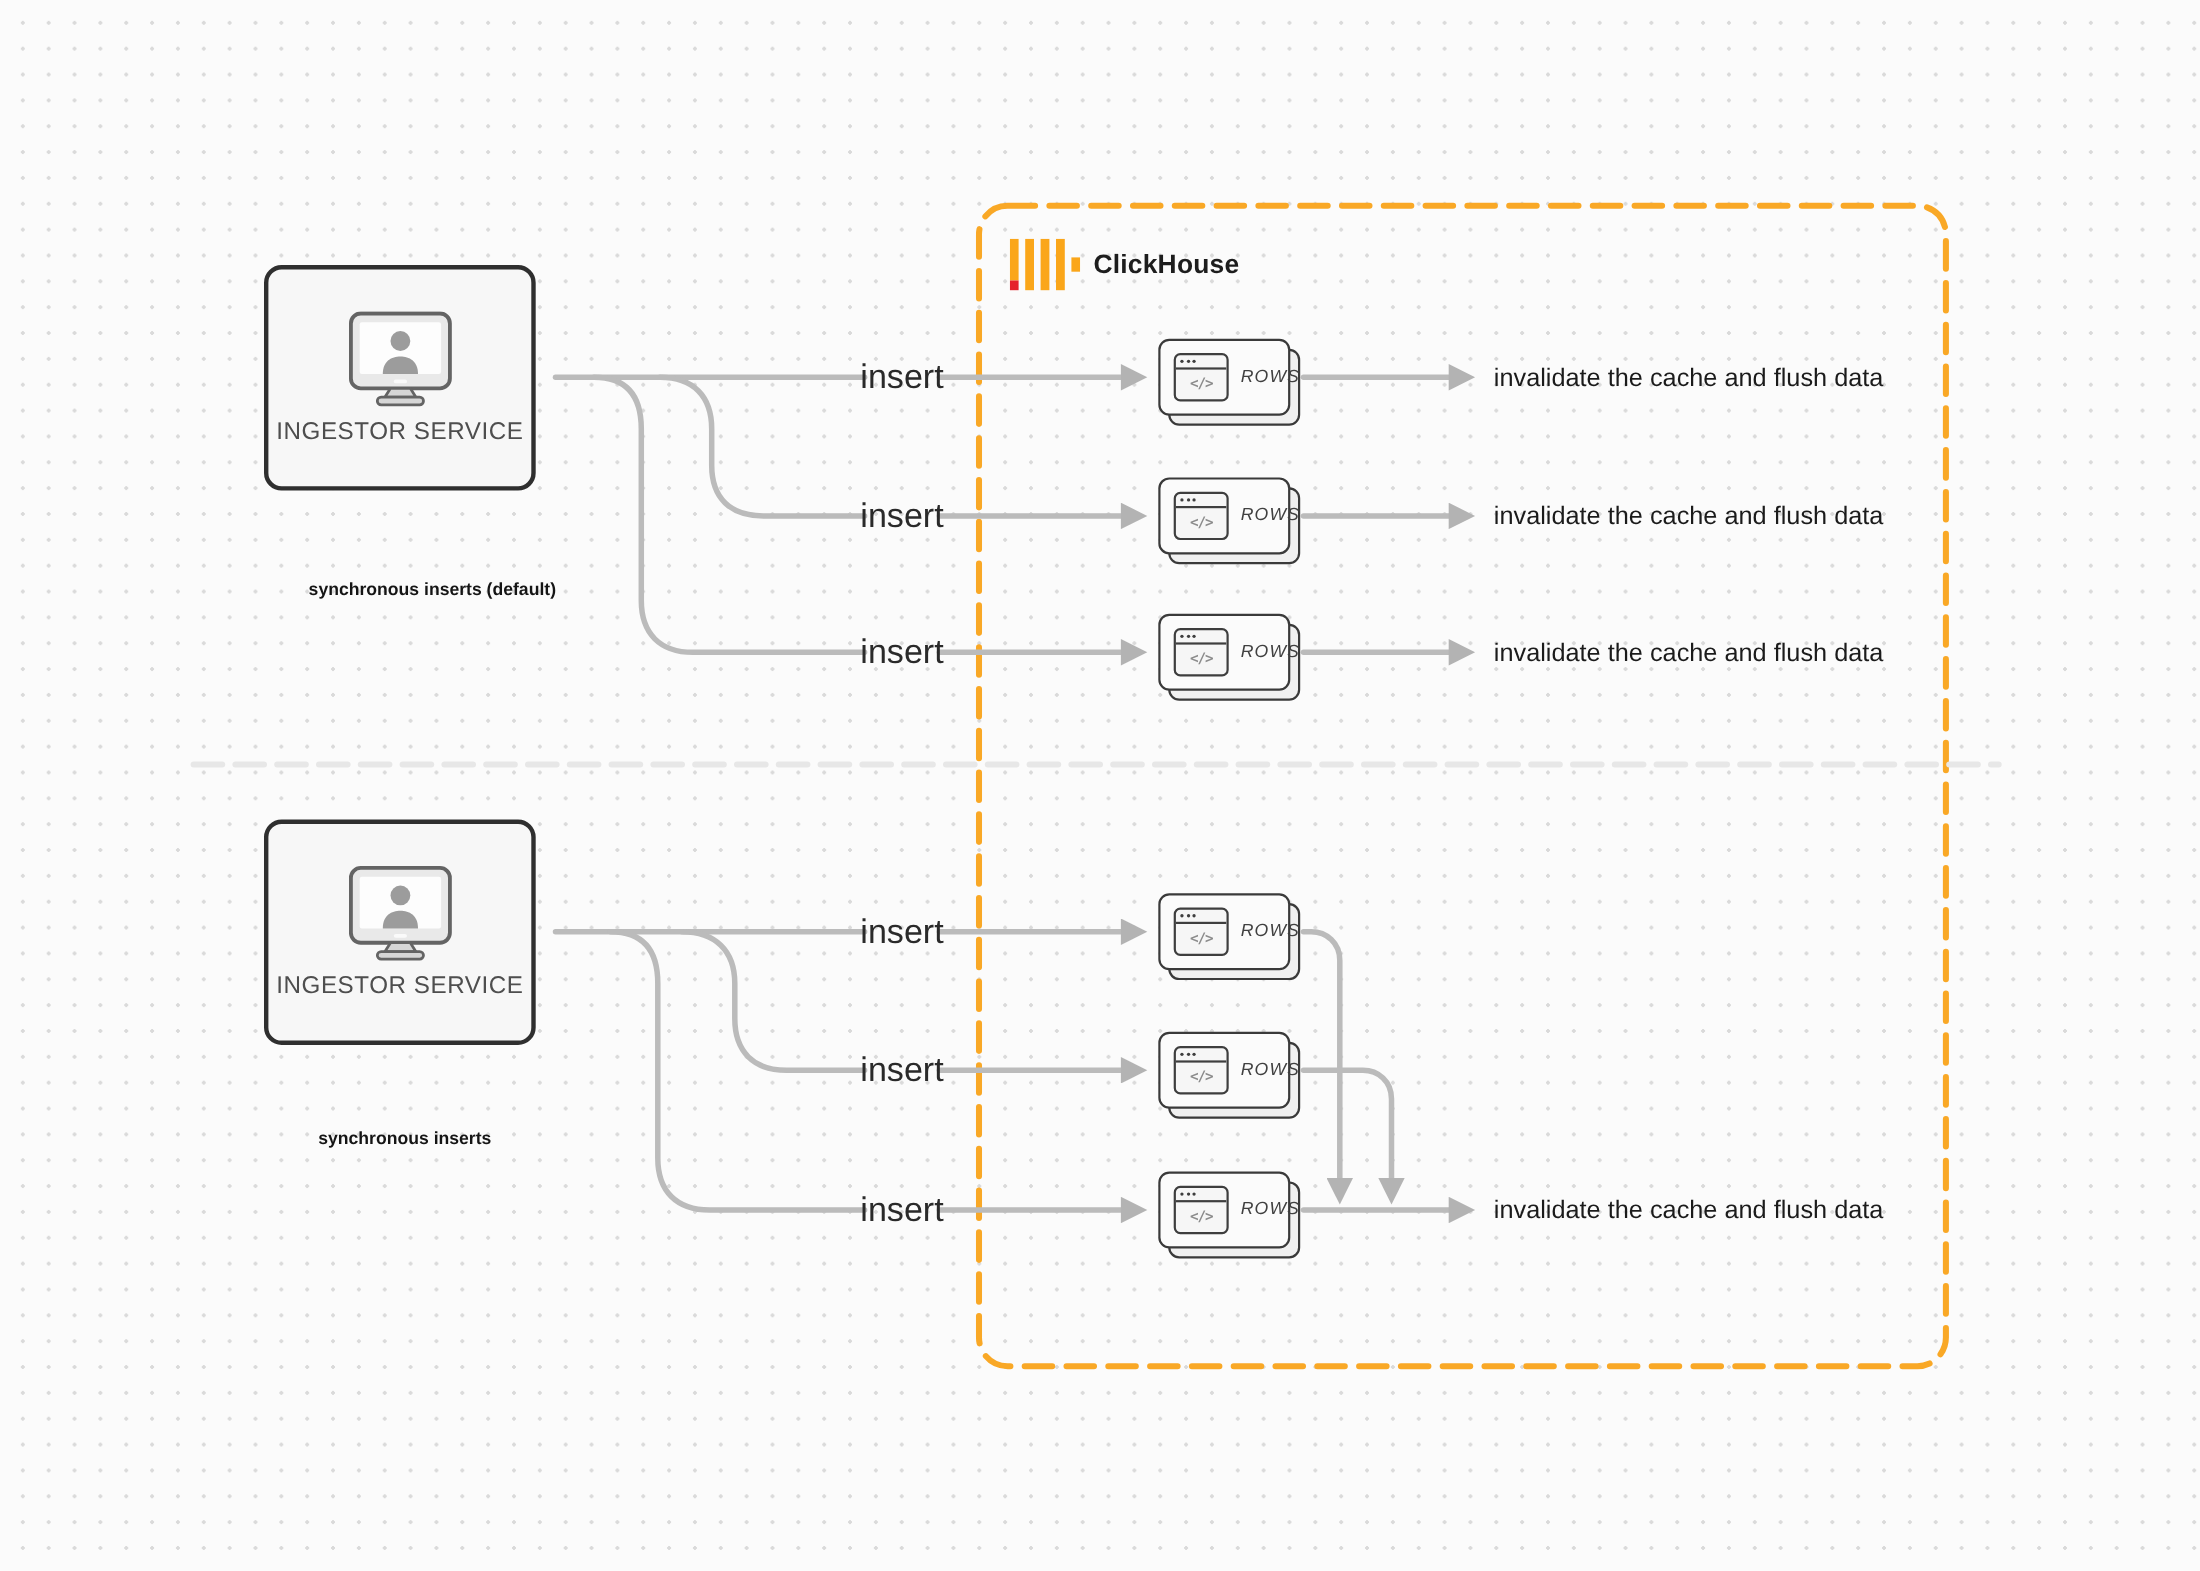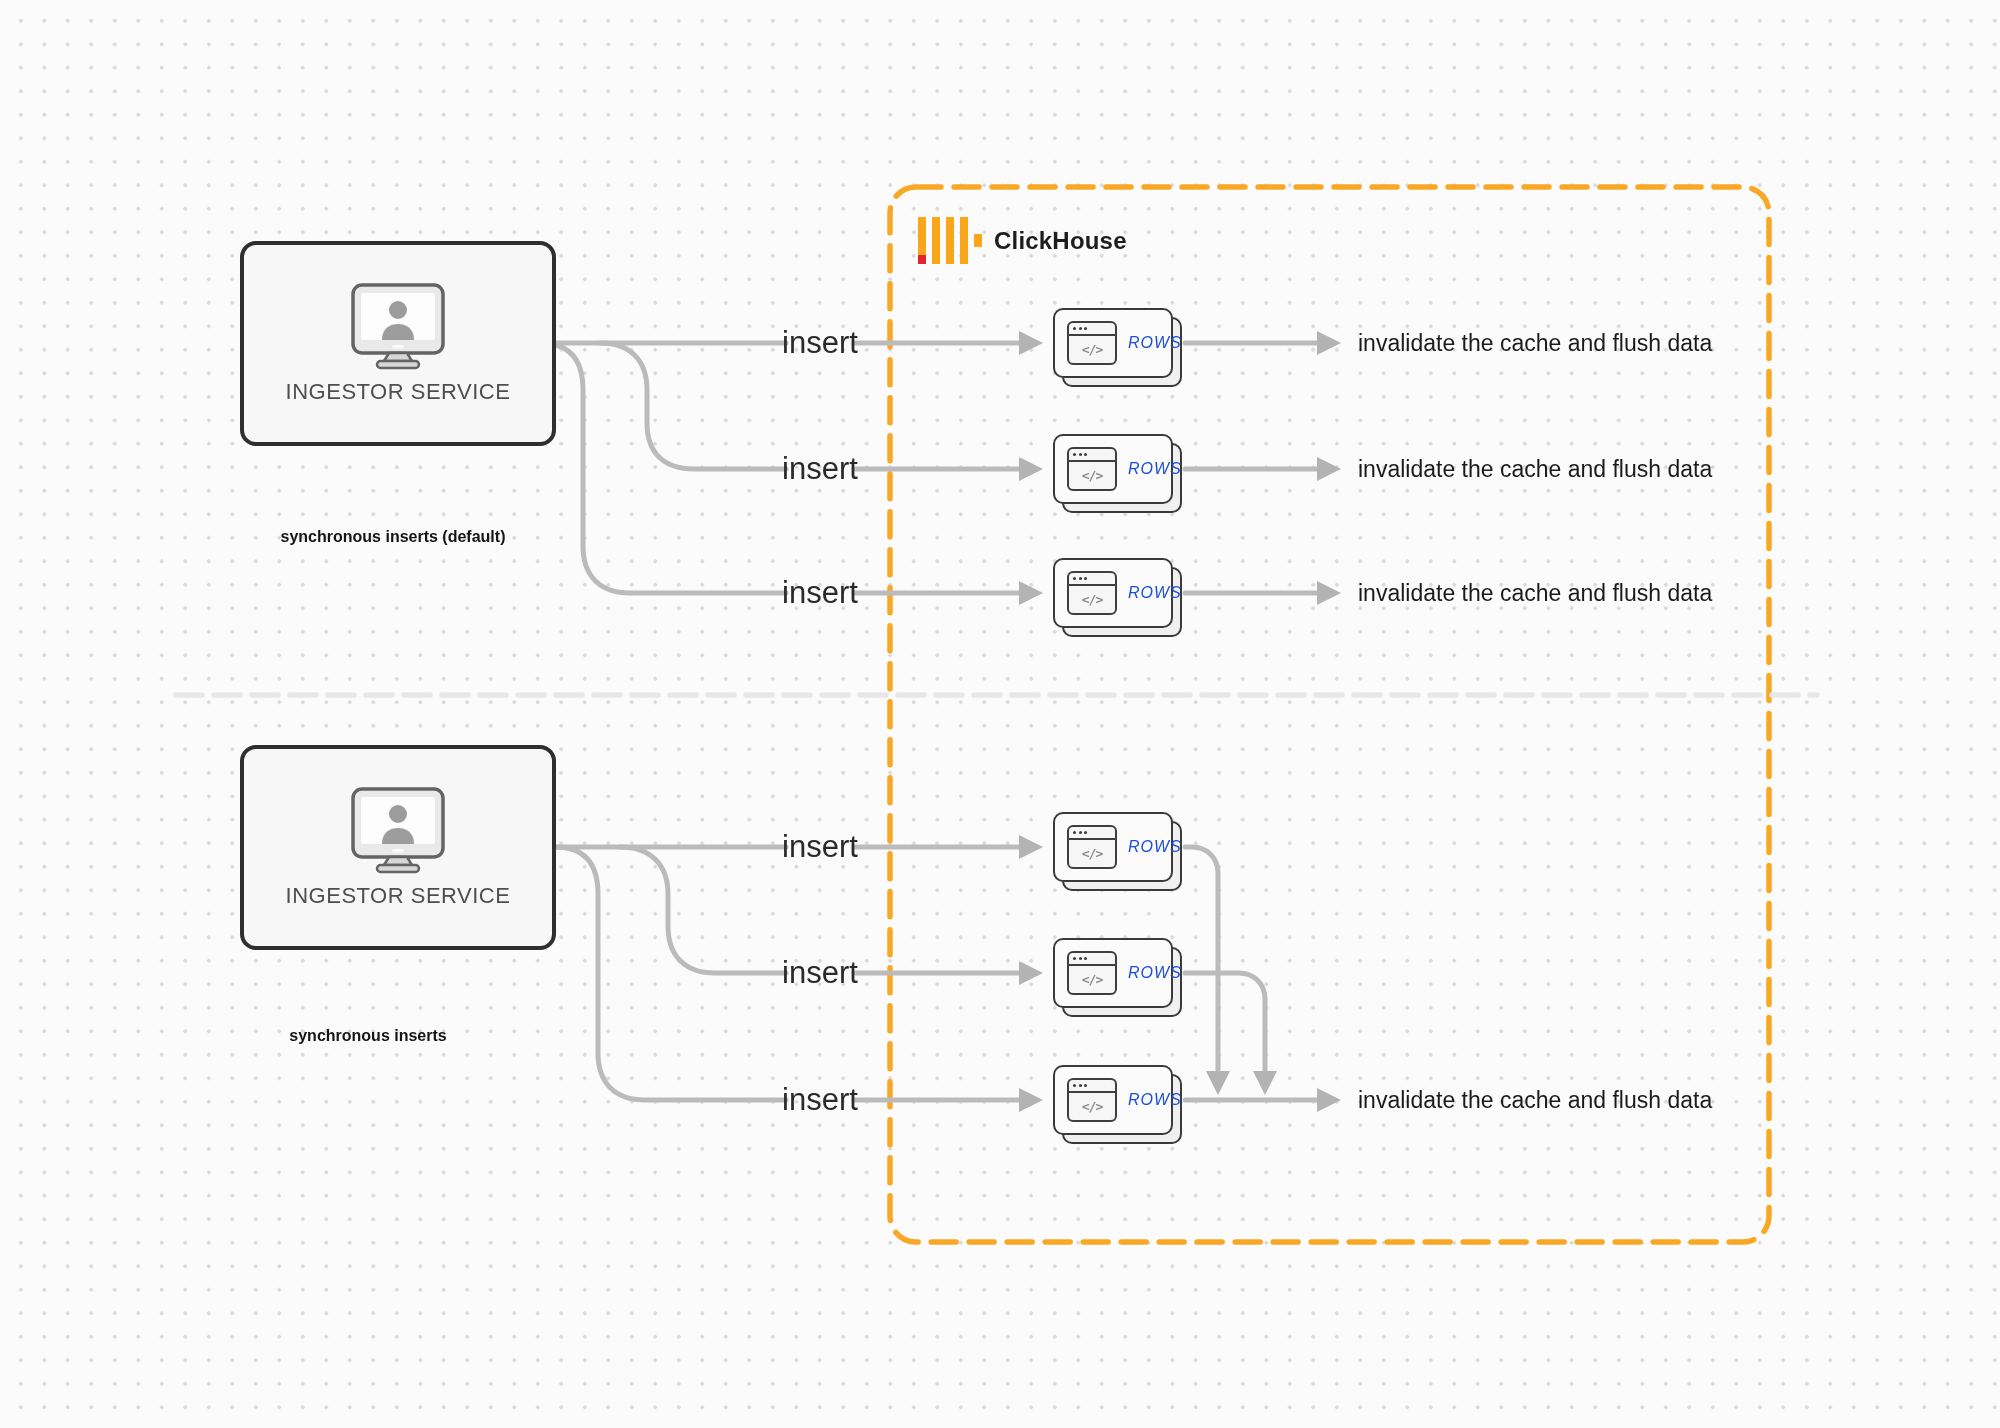--- a/index.html
+++ b/index.html
@@ -8,21 +8,21 @@
     background-color:#FBFBFB;
     background-image: radial-gradient(circle, #DADADA 1.7px, transparent 1.9px);
     background-size: 23.5px 23.5px;
     background-position: 9px 9px;
     font-family:"Liberation Sans", sans-serif;
     padding-left:27px;
   }
   .connectors { position:absolute; left:0; top:0; z-index:1; }
 
   .ingestor {
-    position:absolute; width:316px; height:205px; box-sizing:border-box;
+    position:absolute; width:247px; height:205px; box-sizing:border-box;
     background:#F7F7F7; border:4px solid #2F2F2F; border-radius:16px;
     display:flex; flex-direction:column; align-items:center; justify-content:center;
     gap:8px; z-index:2;
   }
   .ingestor-label { font-size:22px; color:#4E4E4E; letter-spacing:0.5px; }
 
   .caption {
     position:absolute; transform:translate(-50%,-50%); z-index:2;
     font-weight:bold; font-size:16px; color:#151515; white-space:nowrap;
   }
@@ -53,21 +53,21 @@
   .mini-header {
     height:11px; border-bottom:2.5px solid #3E3E3E;
     display:flex; align-items:center; gap:2.5px; padding-left:4px; flex:0 0 auto;
   }
   .mini-dot { width:3px; height:3px; border-radius:50%; background:#3E3E3E; }
   .mini-body {
     flex:1; display:flex; align-items:center; justify-content:center;
     font-family:"DejaVu Sans Mono", monospace; font-size:13px; font-weight:bold;
     color:#8C8C8C; letter-spacing:-1px;
   }
-  .rows-label { font-style:italic; font-size:16px; color:#1d4ed8; letter-spacing:1px; }
+  .rows-label { font-style:italic; font-size:16px; color:#404040; letter-spacing:1px; }
 
   .ch-logo { position:absolute; left:918px; top:217px; display:flex; align-items:center; gap:12px; z-index:2; }
   .ch-label { font-size:24px; font-weight:600; color:#1D1D1D; letter-spacing:0.2px; }
 </style>
 </head>
 <body>
 
 <div class="canvas">
 
   <svg class="connectors" width="2000" height="1428" viewBox="0 0 2000 1428">

